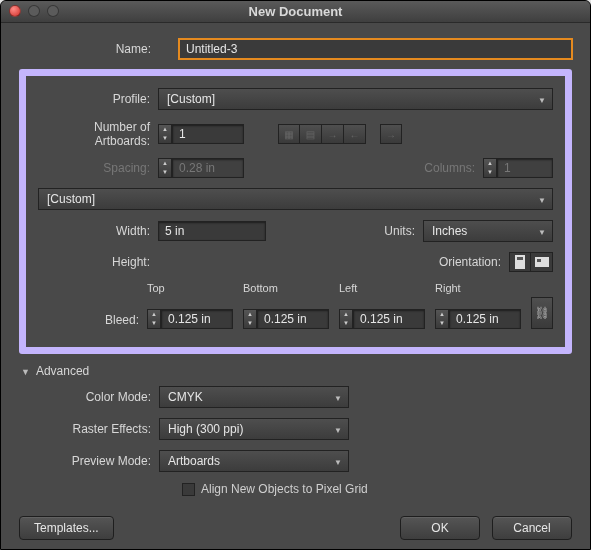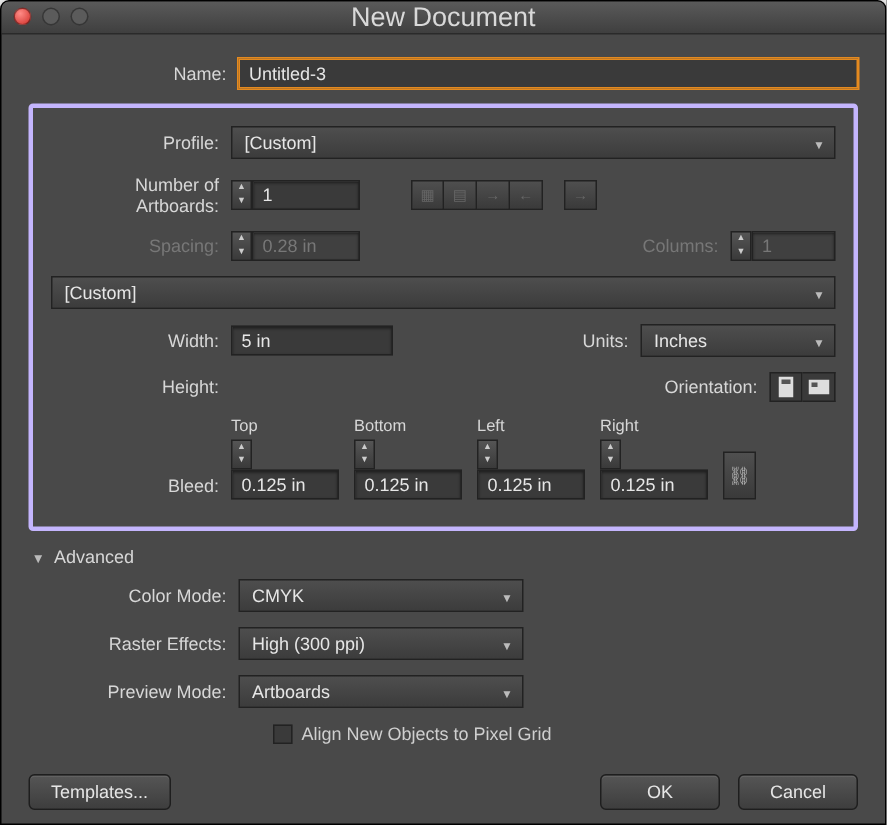--- a/index.html
+++ b/index.html
@@ -16,21 +16,21 @@
     height: 22px;
     background: linear-gradient(#5a5a5a,#3f3f3f);
     border-bottom: 1px solid #2a2a2a;
     display: flex; align-items: center; justify-content: center;
     position: relative;
   }
   .traffic { position: absolute; left: 8px; top: 4px; display: flex; gap: 7px; }
   .dot { width: 12px; height: 12px; border-radius: 50%; border: 1px solid rgba(0,0,0,0.4); }
   .dot.red { background: radial-gradient(circle at 35% 30%, #ff8b86, #d0302a); }
   .dot.grey { background: #5b5b5b; }
-  .title { color: #d9d9d9; font-size: 18px; }
+  .title { color: #d9d9d9; font-size: 13px; font-weight: bold; }
   .body { padding: 16px 18px 18px 18px; color: #cfcfcf; font-size: 12px; }
   .row { display: flex; align-items: center; margin-bottom: 10px; }
   .label { width: 140px; text-align: right; padding-right: 8px; color: #d7d7d7; }
   .label.dim, .dim { color: #777; }
   .input {
     height: 20px; background: #3a3a3a; border: 1px solid #222;
     color: #e6e6e6; font-size: 12px; padding: 0 6px;
     box-shadow: inset 0 1px 2px rgba(0,0,0,0.5);
   }
   .input.focus { border: 1px solid #e58a1f; box-shadow: 0 0 0 1px #e58a1f; }
@@ -38,40 +38,40 @@
   .select {
     height: 22px; background: linear-gradient(#4e4e4e,#3c3c3c);
     border: 1px solid #222; color: #e6e6e6; font-size: 12px;
     display: flex; align-items: center; justify-content: space-between;
     padding: 0 6px 0 8px;
   }
   .select .arr::before { content: "▼"; font-size: 8px; color: #bbb; }
   .stepper { width: 14px; height: 20px; background: linear-gradient(#555,#3a3a3a); border:1px solid #222; display:flex; flex-direction:column; }
   .stepper span { flex:1; font-size:6px; line-height:8px; text-align:center; color:#ccc; }
   .group {
-    border: 3px solid #c4b5fd; border-radius: 3px;
+    border: 7px solid #c4b5fd; border-radius: 3px;
     padding: 12px 12px 8px 12px; margin-top: 4px;
     position: relative;
   }
   .iconbtn {
     width: 22px; height: 20px;
     background: linear-gradient(#4f4f4f,#3a3a3a);
     border: 1px solid #222; display:inline-flex;
     align-items:center; justify-content:center;
     font-size:10px; color:#bbb;
   }
   .iconbtn.dim { color:#666; }
   .btngroup { display:inline-flex; }
   .btngroup .iconbtn:not(:first-child){ border-left:none; }
   .orient { width: 22px; height:20px; background:#3a3a3a; border:1px solid #222; display:inline-flex; align-items:center; justify-content:center;}
   .orient svg { display:block; }
   .bleedrow { display:flex; align-items:flex-end; gap:10px; }
-  .bleedcol { display:flex; flex-direction:column; gap:3px; }
+  .bleedcol { display:flex; flex-direction:column; gap:15px; }
   .bleedlabel { font-size:11px; color:#d7d7d7; }
-  .bleedinput { display:flex;flex-direction:column; }
+  .bleedinput { display:flex; }
   .bleedinput .input { width:72px; }
   .link { width:22px; height:32px; background:linear-gradient(#4f4f4f,#3a3a3a); border:1px solid #222; display:flex; align-items:center; justify-content:center; color:#bbb; font-size:12px;}
   .disclose { display:flex; align-items:center; gap:6px; margin: 10px 0 8px 2px; color:#d7d7d7;}
   .tri::before { content:"▼"; font-size:9px; color:#bbb; }
   .checkbox { width:13px; height:13px; background:#3a3a3a; border:1px solid #222; display:inline-block; margin-right:6px; vertical-align:middle;}
   .footer { display:flex; justify-content:space-between; margin-top:20px;}
   .pushbtn {
     min-width:80px; height:24px;
     background: linear-gradient(#555,#3e3e3e);
     border:1px solid #1e1e1e; border-radius:4px;
@@ -92,21 +92,21 @@
       <div class="dot grey"></div>
       <div class="dot grey"></div>
     </div>
     <div class="title">New Document</div>
   </div>
 
   <div class="body">
 
     <div class="row">
       <div class="label">Name:</div>
-      <input class="input focus" style="flex: 1 1 0%;" value="Untitled-3">
+      <input class="input focus" style="flex: 1 1 0%; margin-left: 20px;" value="Untitled-3">
     </div>
 
     <div class="group">
 
       <div class="row">
         <div class="label" style="width:120px">Profile:</div>
         <div class="select" style="flex:1">
           <span>[Custom]</span>
           <span class="arr"></span>
         </div>

